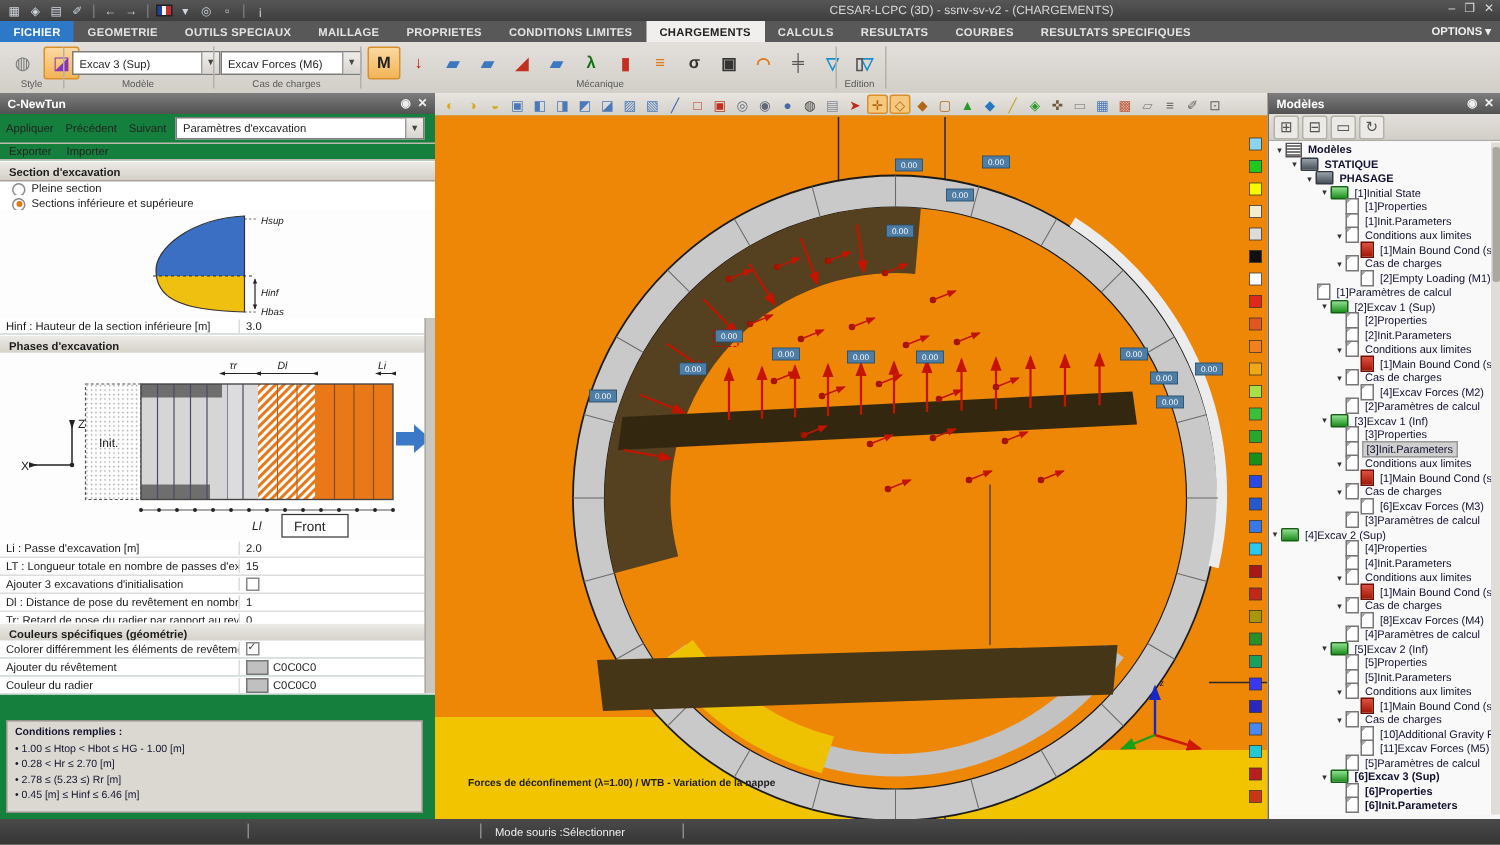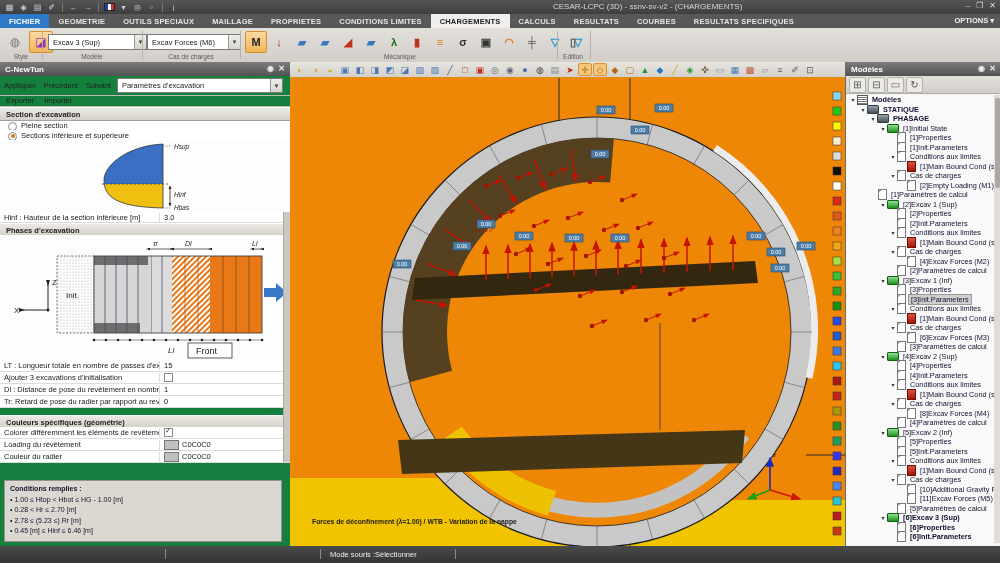--- a/index.html
+++ b/index.html
@@ -291,20 +291,26 @@
       <text x="196" y="119" font-size="9" fill="#222">Front</text>
       <polygon points="264,53 276,53 276,48 287,57.5 276,67 276,62 264,62" fill="#3a78c8"></polygon>
       <line x1="48" y1="75" x2="48" y2="48" stroke="#222" stroke-width="1" marker-end="url(#dim)"></line>
       <line x1="48" y1="75" x2="22" y2="75" stroke="#222" stroke-width="1" marker-end="url(#dim)"></line>
       <circle cx="48" cy="75" r="1.5" fill="#222"></circle>
       <text x="52" y="50" font-size="8" fill="#222">Z</text>
       <text x="14" y="78" font-size="8" fill="#222">X</text>
     </svg>
     <div class="abs" id="params" style="left:0;top:298px;width:290px;">
         <div class="prow">
+          <span class="plabel">Li : Passe d'excavation [m]</span>
+          <span class="pval">
+            <span>2.0</span>
+          </span>
+        </div>
+        <div class="prow">
           <span class="plabel">LT : Longueur totale en nombre de passes d'exca</span>
           <span class="pval">
             <span>15</span>
           </span>
         </div>
         <div class="prow">
           <span class="plabel">Ajouter 3 excavations d'initialisation</span>
           <span class="pval">
             <span class="cbx"></span>
           </span>
@@ -324,21 +330,21 @@
       </div>
     <div class="abs shead" style="left:0;top:353px;width:290px;">Couleurs spécifiques (géométrie)</div>
     <div class="abs" id="crows" style="left:0;top:365px;width:290px;">
         <div class="prow">
           <span class="plabel">Colorer différemment les éléments de revêtemen</span>
           <span class="pval">
             <span class="cbx on"></span>
           </span>
         </div>
         <div class="prow">
-          <span class="plabel">Loading du révêtement</span>
+          <span class="plabel">Ajouter du révêtement</span>
           <span class="pval">
             <span class="swatch"></span>
             <span>C0C0C0</span>
           </span>
         </div>
         <div class="prow">
           <span class="plabel">Couleur du radier</span>
           <span class="pval">
             <span class="swatch"></span>
             <span>C0C0C0</span>
@@ -738,21 +744,21 @@
         <div class="trow" style="padding-left: 53px;">
           <span class="texp"></span>
           <span class="tic i-page"></span>
           <span class="tl">[6]Excav Forces (M3)</span>
         </div>
         <div class="trow" style="padding-left: 43px;">
           <span class="texp"></span>
           <span class="tic i-page"></span>
           <span class="tl">[3]Paramètres de calcul</span>
         </div>
-        <div class="trow" style="padding-left: 33px;">
+        <div class="trow" style="">
           <span class="texp">▾</span>
           <span class="tic i-gfolder"></span>
           <span class="tl">[4]Excav 2 (Sup)</span>
         </div>
         <div class="trow" style="padding-left: 43px;">
           <span class="texp"></span>
           <span class="tic i-page"></span>
           <span class="tl">[4]Properties</span>
         </div>
         <div class="trow" style="padding-left: 43px;">

